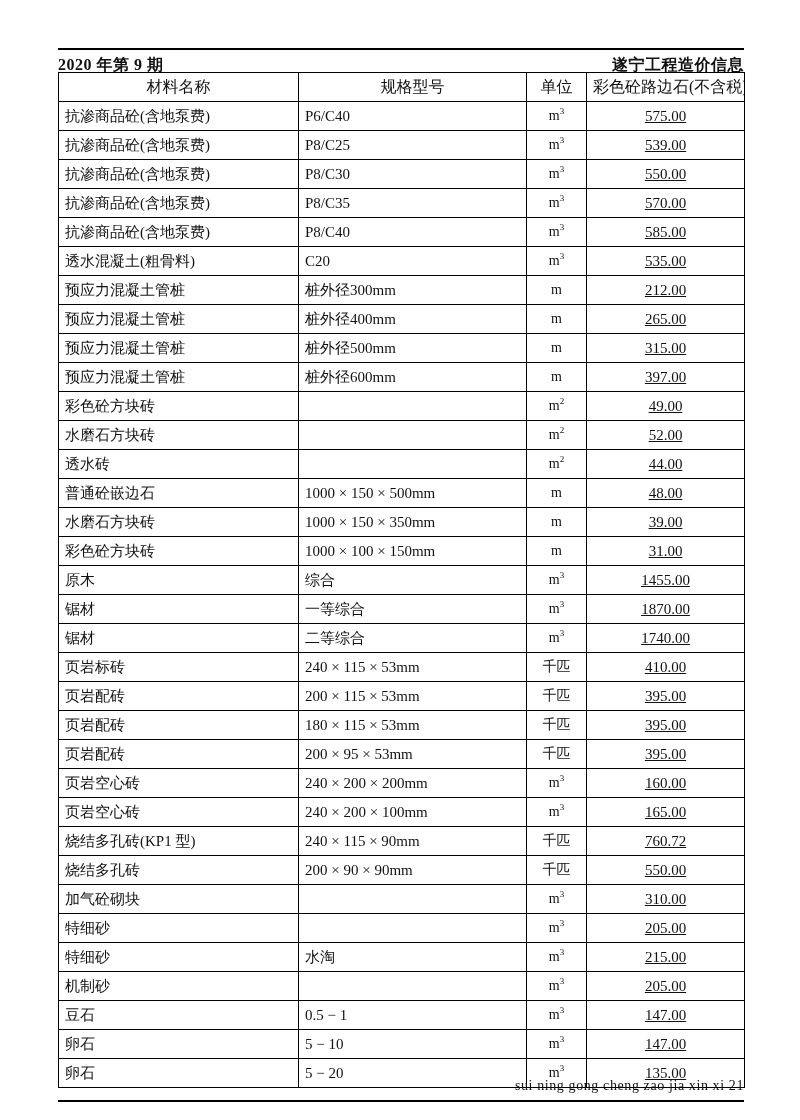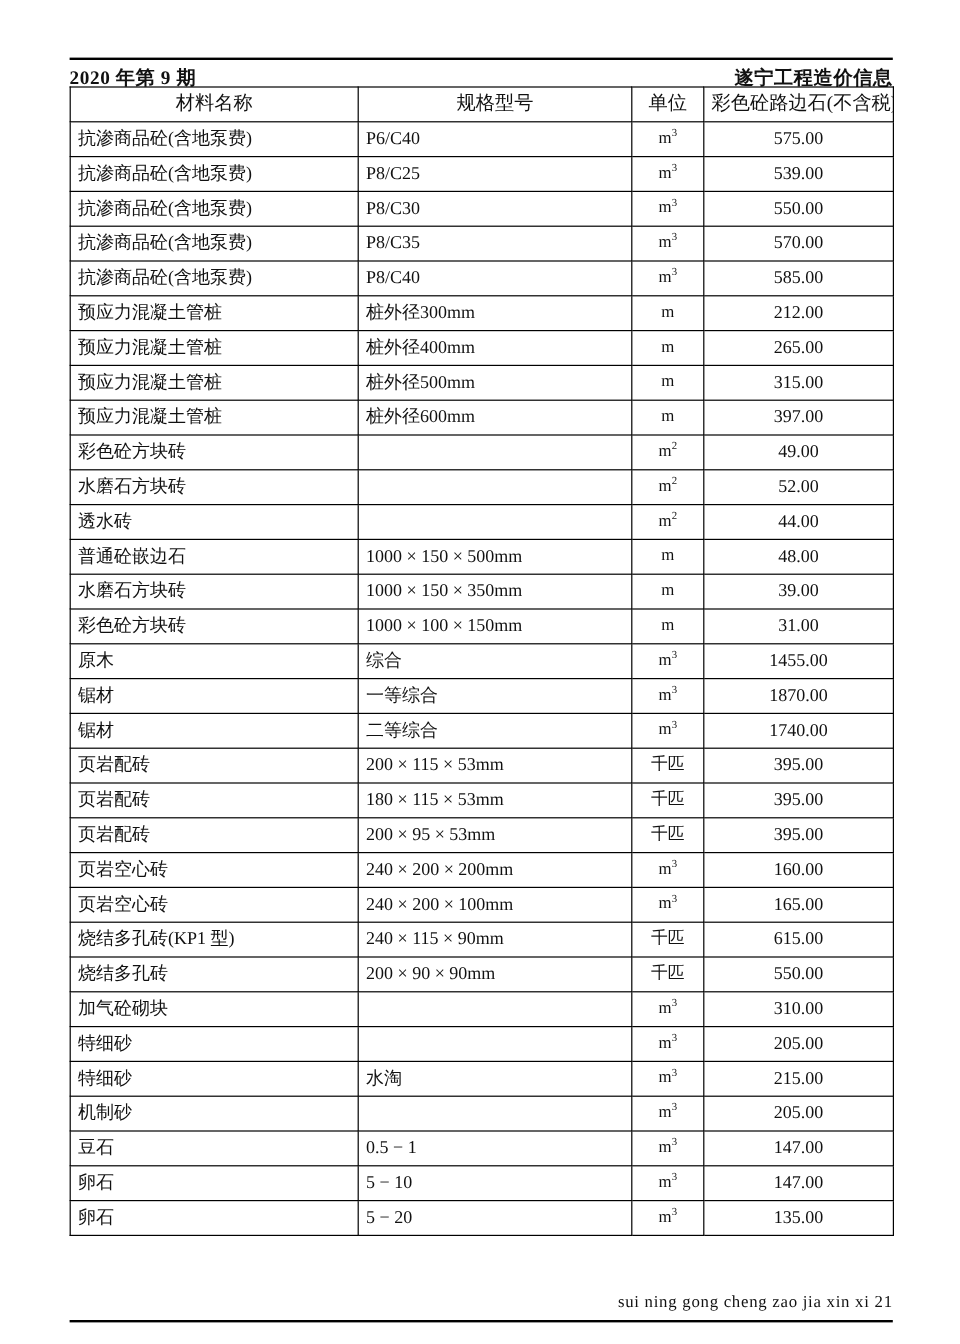--- a/index.html
+++ b/index.html
@@ -80,21 +80,21 @@
     font-size: 16px;
   }
   col.c-name  { width: 240px; }
   col.c-spec  { width: 228px; }
   col.c-unit  { width: 60px; }
   col.c-price { width: 158px; }
 
   td.name { text-align: left; }
   td.spec { text-align: left; }
   td.unit { text-align: center; font-size: 14px; }
-  td.price { text-align: center; font-family: "Liberation Serif","DejaVu Serif",serif; }
+  td.price { text-align: center; font-family: "Liberation Serif","DejaVu Serif",serif; text-decoration: underline; }
 
   sup {
     font-size: 9px;
     vertical-align: super;
     line-height: 0;
   }
   
   .footer {
     position: absolute;
     left: 58px;
@@ -166,20 +166,26 @@
             <td class="unit">m<sup>3</sup></td>
             <td class="price">570.00</td>
           </tr>
           <tr>
             <td class="name">抗渗商品砼(含地泵费)</td>
             <td class="spec">P8/C40</td>
             <td class="unit">m<sup>3</sup></td>
             <td class="price">585.00</td>
           </tr>
           <tr>
+            <td class="name">透水混凝土(粗骨料)</td>
+            <td class="spec">C20</td>
+            <td class="unit">m<sup>3</sup></td>
+            <td class="price">535.00</td>
+          </tr>
+          <tr>
             <td class="name">预应力混凝土管桩</td>
             <td class="spec">桩外径300mm</td>
             <td class="unit">m</td>
             <td class="price">212.00</td>
           </tr>
           <tr>
             <td class="name">预应力混凝土管桩</td>
             <td class="spec">桩外径400mm</td>
             <td class="unit">m</td>
             <td class="price">265.00</td>
@@ -244,20 +250,26 @@
             <td class="unit">m<sup>3</sup></td>
             <td class="price">1870.00</td>
           </tr>
           <tr>
             <td class="name">锯材</td>
             <td class="spec">二等综合</td>
             <td class="unit">m<sup>3</sup></td>
             <td class="price">1740.00</td>
           </tr>
           <tr>
+            <td class="name">页岩标砖</td>
+            <td class="spec">240 × 115 × 53mm</td>
+            <td class="unit">千匹</td>
+            <td class="price">410.00</td>
+          </tr>
+          <tr>
             <td class="name">页岩配砖</td>
             <td class="spec">200 × 115 × 53mm</td>
             <td class="unit">千匹</td>
             <td class="price">395.00</td>
           </tr>
           <tr>
             <td class="name">页岩配砖</td>
             <td class="spec">180 × 115 × 53mm</td>
             <td class="unit">千匹</td>
             <td class="price">395.00</td>
@@ -277,21 +289,21 @@
           <tr>
             <td class="name">页岩空心砖</td>
             <td class="spec">240 × 200 × 100mm</td>
             <td class="unit">m<sup>3</sup></td>
             <td class="price">165.00</td>
           </tr>
           <tr>
             <td class="name">烧结多孔砖(KP1 型)</td>
             <td class="spec">240 × 115 × 90mm</td>
             <td class="unit">千匹</td>
-            <td class="price">615.00</td>
+            <td class="price">760.72</td>
           </tr>
           <tr>
             <td class="name">烧结多孔砖</td>
             <td class="spec">200 × 90 × 90mm</td>
             <td class="unit">千匹</td>
             <td class="price">550.00</td>
           </tr>
           <tr>
             <td class="name">加气砼砌块</td>
             <td class="spec"></td>

